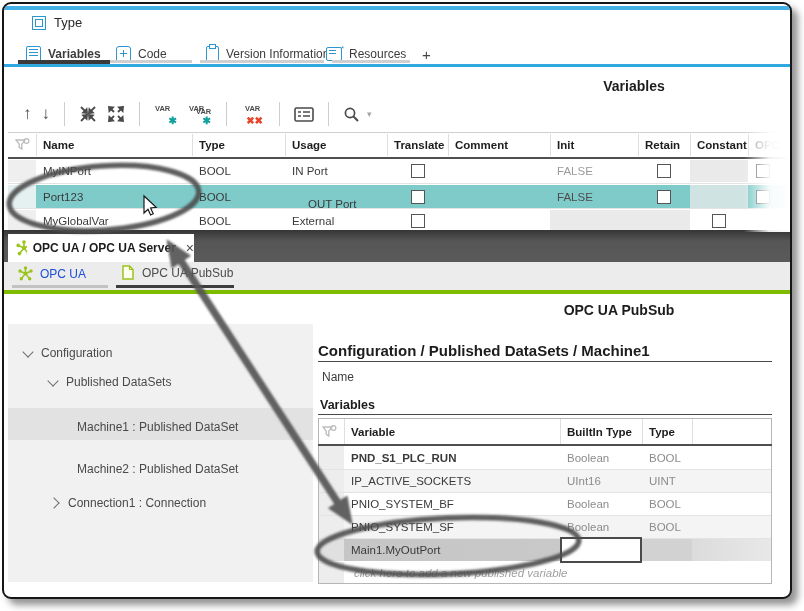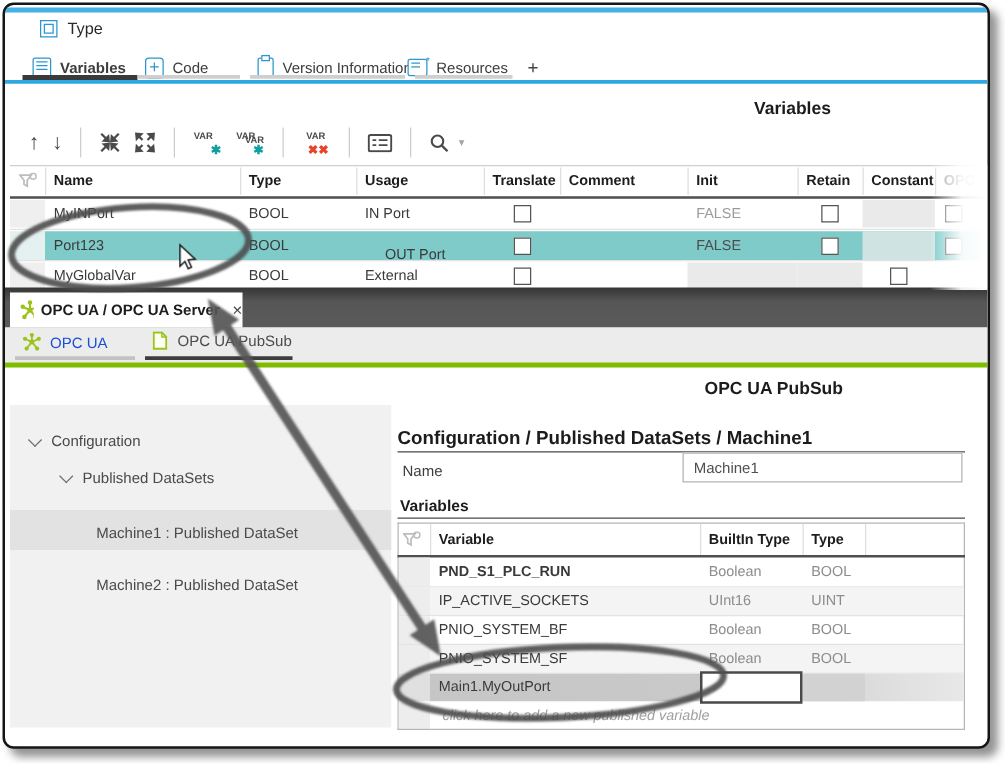--- a/index.html
+++ b/index.html
@@ -325,26 +325,29 @@
     <span class="chev down"></span>
     <span class="treelabel">Published DataSets</span>
   </div>
   <div class="abs" style="left:4px;top:404px;width:305px;height:32px;background:#e2e2e2;"></div>
   <div class="abs" style="left:73px;top:413px;">
     <span class="treelabel">Machine1 : Published DataSet</span>
   </div>
   <div class="abs" style="left:73px;top:455px;">
     <span class="treelabel">Machine2 : Published DataSet</span>
   </div>
+  <div class="abs" style="left:46px;top:492px;display:flex;align-items:center;gap:10px;">
+    <span class="chev right"></span>
+    <span class="treelabel">Connection1 : Connection</span>
+  </div>
 
   <div class="abs bold" style="left:314px;top:338px;font-size:15px;">Configuration / Published DataSets / Machine1</div>
   <div class="abs" style="left:314px;top:357px;width:454px;height:1px;background:#4a4a4a;"></div>
 
   <div class="abs txt" style="left:318px;top:366px;">Name</div>
-  <input class="namefield" style="left: 542px; top: 358px; width: 224px; height: 24px;" value="Machine1">
 
   <div class="abs bold" style="left:316px;top:394px;font-size:12.5px;">Variables</div>
   <div class="abs" style="left:314px;top:410px;width:454px;height:1px;background:#4a4a4a;"></div>
 
   <div class="abs" style="left:314px;top:414px;width:454px;height:166px;border:1px solid #b6b6b6;border-bottom:none;box-sizing:border-box;"></div>
   <div class="cell" style="left:318px;top:416px;width:24px;height:24px;">
     <svg width="15" height="14">
           <path d="M1,2 H10 L6.8,6.2 V11 L4.2,9.4 V6.2 Z" fill="none" stroke="#bdbdbd" stroke-width="1.4"></path>
           <circle cx="11.5" cy="3" r="2.4" fill="none" stroke="#bdbdbd" stroke-width="1.2"></circle>
         </svg>

